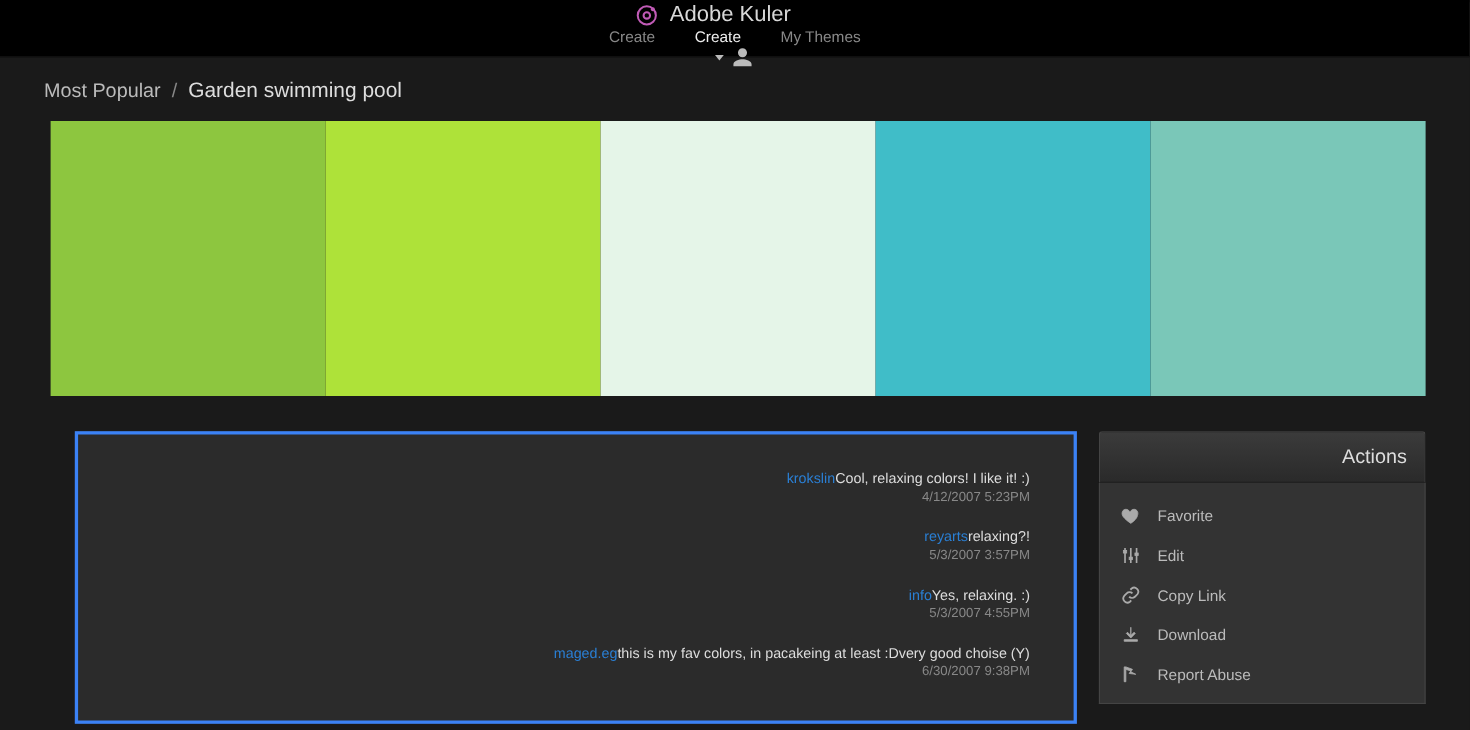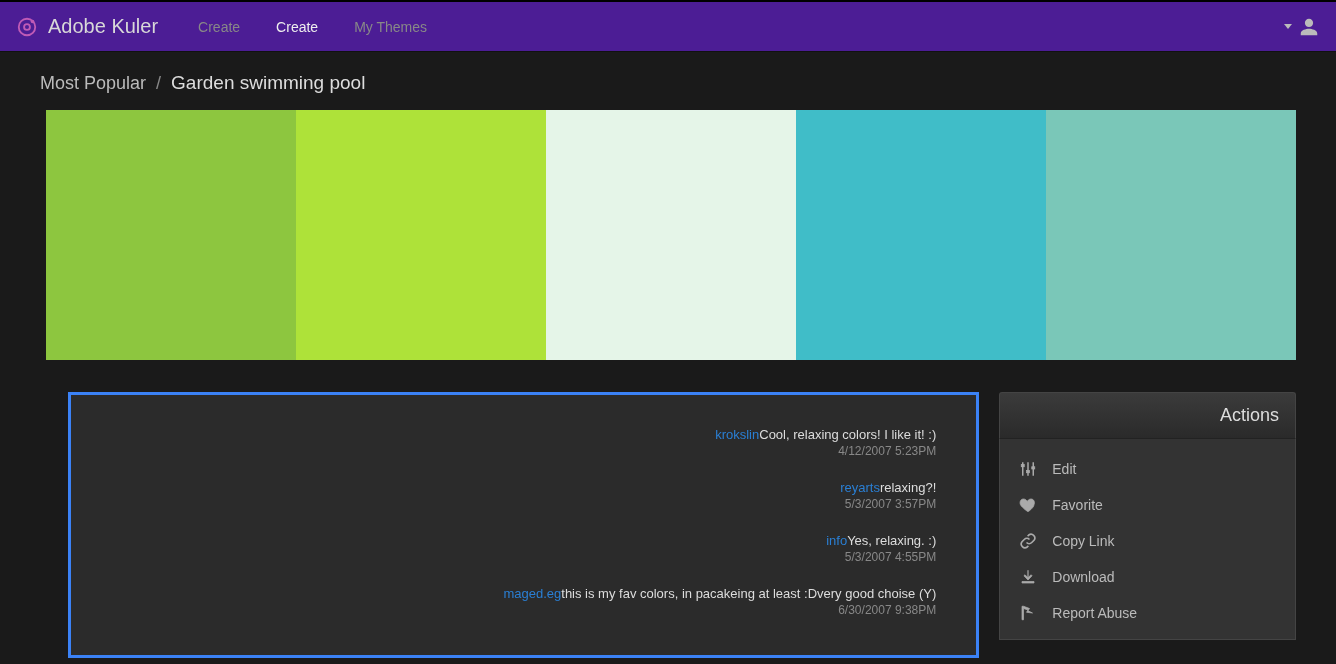--- a/index.html
+++ b/index.html
@@ -6,26 +6,27 @@
 body {
   background: #1a1a1a;
   font-family: "Lucida Grande", "Segoe UI", Arial, sans-serif;
   color: #ccc;
   width: 1336px;
   height: 664px;
   overflow: hidden;
 }
 .topbar {
   height: 52px;
-  background: #4c1d95;
+  background: #000000;
   border-top: 2px solid #000;
   border-bottom: 1px solid #111;
   display: flex;
   align-items: center;
   padding: 0 16px;
+  flex-direction: column;
 }
 .logo-wrap {
   display: flex;
   align-items: center;
   gap: 10px;
   margin-right: 40px;
 }
 .logo-icon {
   width: 22px;
   height: 22px;
@@ -217,43 +218,43 @@
           <div class="ts">6/30/2007 9:38PM</div>
         </div>
       </div>
 
     <div class="actions-panel">
       <div class="actions-header">Actions</div>
       <div class="actions-body" id="actions-host">
           <div class="action-item">
             <span class="action-icon">
               <svg viewBox="0 0 24 24">
+                <path fill="#aaa" d="M12 21s-7.5-4.9-10-9.3C.4 8 2.3 4 6 4c2 0 3.4 1.1 4.3 2.4.4.6 1 .6 1.4 0C12.6 5.1 14 4 16 4c3.7 0 5.6 4 4 7.7C19.5 16.1 12 21 12 21z"></path>
+              </svg>
+            </span>
+            <span>Favorite</span>
+          </div>
+          <div class="action-item">
+            <span class="action-icon">
+              <svg viewBox="0 0 24 24">
                 <g stroke="#aaa" stroke-width="2" fill="none">
                   <line x1="5" y1="3" x2="5" y2="21"></line>
                   <line x1="12" y1="3" x2="12" y2="21"></line>
                   <line x1="19" y1="3" x2="19" y2="21"></line>
                 </g>
                 <rect x="3" y="6" width="4" height="3" fill="#aaa"></rect>
                 <rect x="10" y="14" width="4" height="3" fill="#aaa"></rect>
                 <rect x="17" y="9" width="4" height="3" fill="#aaa"></rect>
               </svg>
             </span>
             <span>Edit</span>
           </div>
           <div class="action-item">
             <span class="action-icon">
               <svg viewBox="0 0 24 24">
-                <path fill="#aaa" d="M12 21s-7.5-4.9-10-9.3C.4 8 2.3 4 6 4c2 0 3.4 1.1 4.3 2.4.4.6 1 .6 1.4 0C12.6 5.1 14 4 16 4c3.7 0 5.6 4 4 7.7C19.5 16.1 12 21 12 21z"></path>
-              </svg>
-            </span>
-            <span>Favorite</span>
-          </div>
-          <div class="action-item">
-            <span class="action-icon">
-              <svg viewBox="0 0 24 24">
                 <g fill="none" stroke="#aaa" stroke-width="2.2">
                   <path d="M10 14a5 5 0 0 0 7 0l3-3a5 5 0 0 0-7-7l-1.5 1.5"></path>
                   <path d="M14 10a5 5 0 0 0-7 0l-3 3a5 5 0 0 0 7 7l1.5-1.5"></path>
                 </g>
               </svg>
             </span>
             <span>Copy Link</span>
           </div>
           <div class="action-item">
             <span class="action-icon">

